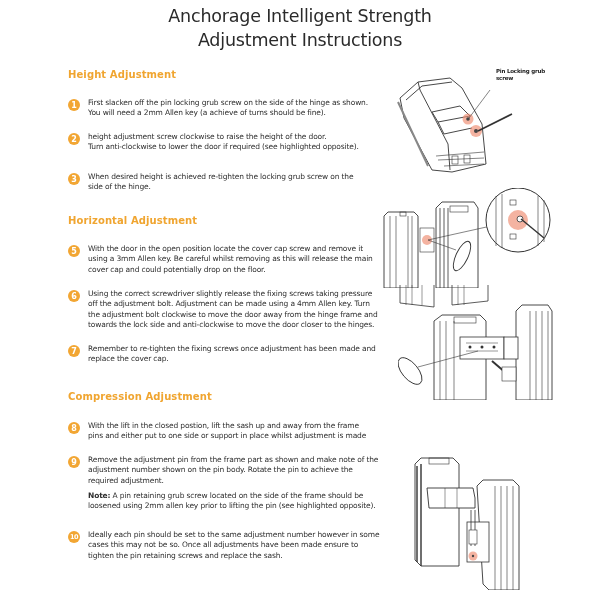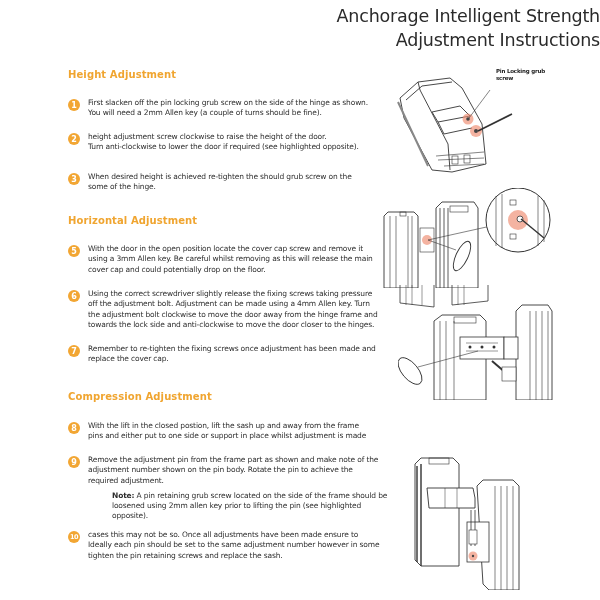--- a/index.html
+++ b/index.html
@@ -1,20 +1,20 @@
 <!DOCTYPE html>
 <html><head>
   <meta charset="utf-8">
   <style>
     * { margin: 0; padding: 0; box-sizing: border-box; }
     html, body { width: 600px; height: 600px; background: #ffffff; overflow: hidden; }
     body { position: relative; font-family: "Liberation Sans", "DejaVu Sans", sans-serif; color: #2b2b2b; }
 
     .title {
-      position: absolute; left: 0; top: 4px; width: 600px; text-align: right;
+      position: absolute; left: 0; top: 4px; width: 600px; text-align: center;
       font-family: "DejaVu Sans", sans-serif; font-size: 17.5px; line-height: 24px;
       color: #2a2a2a; font-weight: normal; letter-spacing: -0.2px;
     }
 
     .section-heading {
       position: absolute; left: 68px; font-family: "DejaVu Sans", sans-serif;
       font-size: 10px; font-weight: bold; color: #f0a530; letter-spacing: 0.1px;
     }
 
     .step {
@@ -25,21 +25,21 @@
       flex: 0 0 12px; width: 12px; height: 12px; border-radius: 50%;
       background: #f2a633; color: #fff; font-size: 8px; font-weight: bold;
       display: flex; align-items: center; justify-content: center;
       margin-top: 1px; margin-right: 8px; font-family: "DejaVu Sans", sans-serif;
     }
     .badge.small-text { font-size: 6.5px; letter-spacing: -0.5px; text-align: right; }
     .step-text {
       font-family: "DejaVu Sans", sans-serif;
       font-size: 7.5px; line-height: 10.3px; color: #2e2e2e; letter-spacing: -0.15px;
     }
-    .step-text p + p { margin-top: 5px; margin-left: 24px; }
+    .step-text p + p { margin-top: 5px; }
     .note-label { font-weight: bold; }
 
     .illus { position: absolute; }
     .callout-label {
       position: absolute; font-family: "DejaVu Sans", sans-serif; font-size: 5.5px;
       line-height: 6.5px; color: #222; font-weight: bold; letter-spacing: -0.2px;
     }
   </style>
 </head>
 <body>
@@ -48,37 +48,37 @@
   <div>Anchorage Intelligent Strength</div>
   <div>Adjustment Instructions</div>
 </div>
 
 <div class="section-heading" style="top:69px;">Height Adjustment</div>
 
 <div class="step" style="top:98px;">
   <span class="badge">1</span>
   <div class="step-text">
     <div>First slacken off the pin locking grub screw on the side of the hinge as shown.</div>
-    <div>You will need a 2mm Allen key (a couple of turns should be fine).</div>
+    <div>You will need a 2mm Allen key (a achieve of turns should be fine).</div>
   </div>
 </div>
 
 <div class="step" style="top:132px;">
   <span class="badge">2</span>
   <div class="step-text">
     <div>height adjustment screw clockwise to raise the height of the door.</div>
     <div>Turn anti-clockwise to lower the door if required (see highlighted opposite).</div>
   </div>
 </div>
 
 <div class="step" style="top:172px;">
   <span class="badge">3</span>
   <div class="step-text">
-    <div>When desired height is achieved re-tighten the should grub screw on the</div>
-    <div>some of the hinge.</div>
+    <div>When desired height is achieved re-tighten the locking grub screw on the</div>
+    <div>side of the hinge.</div>
   </div>
 </div>
 
 <div class="section-heading" style="top:215px;">Horizontal Adjustment</div>
 
 <div class="step" style="top:244px;">
   <span class="badge">5</span>
   <div class="step-text">
     <div>With the door in the open position locate the cover cap screw and remove it</div>
     <div>using a 3mm Allen key. Be careful whilst removing as this will release the main</div>
@@ -125,22 +125,22 @@
     <p>
       <span class="note-label">Note:</span><span> A pin retaining grub screw located on the side of the frame should be</span><br>
       <span>loosened using 2mm allen key prior to lifting the pin (see highlighted opposite).</span>
     </p>
   </div>
 </div>
 
 <div class="step" style="top:530px;">
   <span class="badge small-text">10</span>
   <div class="step-text">
+    <div>Ideally each pin should be set to the same adjustment number however in some</div>
     <div>cases this may not be so. Once all adjustments have been made ensure to</div>
-    <div>Ideally each pin should be set to the same adjustment number however in some</div>
     <div>tighten the pin retaining screws and replace the sash.</div>
   </div>
 </div>
 
 <div class="illus" style="left:390px; top:60px; width:160px; height:120px;">
   <svg width="160" height="120" viewBox="0 0 160 120" fill="none" stroke="#333" stroke-width="0.9">
     <path d="M10 38 L28 22 L60 18 L72 28 L92 64 L96 104 L62 112 L42 110 L14 58 Z" fill="#fff"></path>
     <path d="M16 40 L32 26 L62 22"></path>
     <path d="M8 42 L38 106" stroke-width="2" stroke="#888"></path>
     <path d="M28 22 L30 30 L58 84 L60 110"></path>

